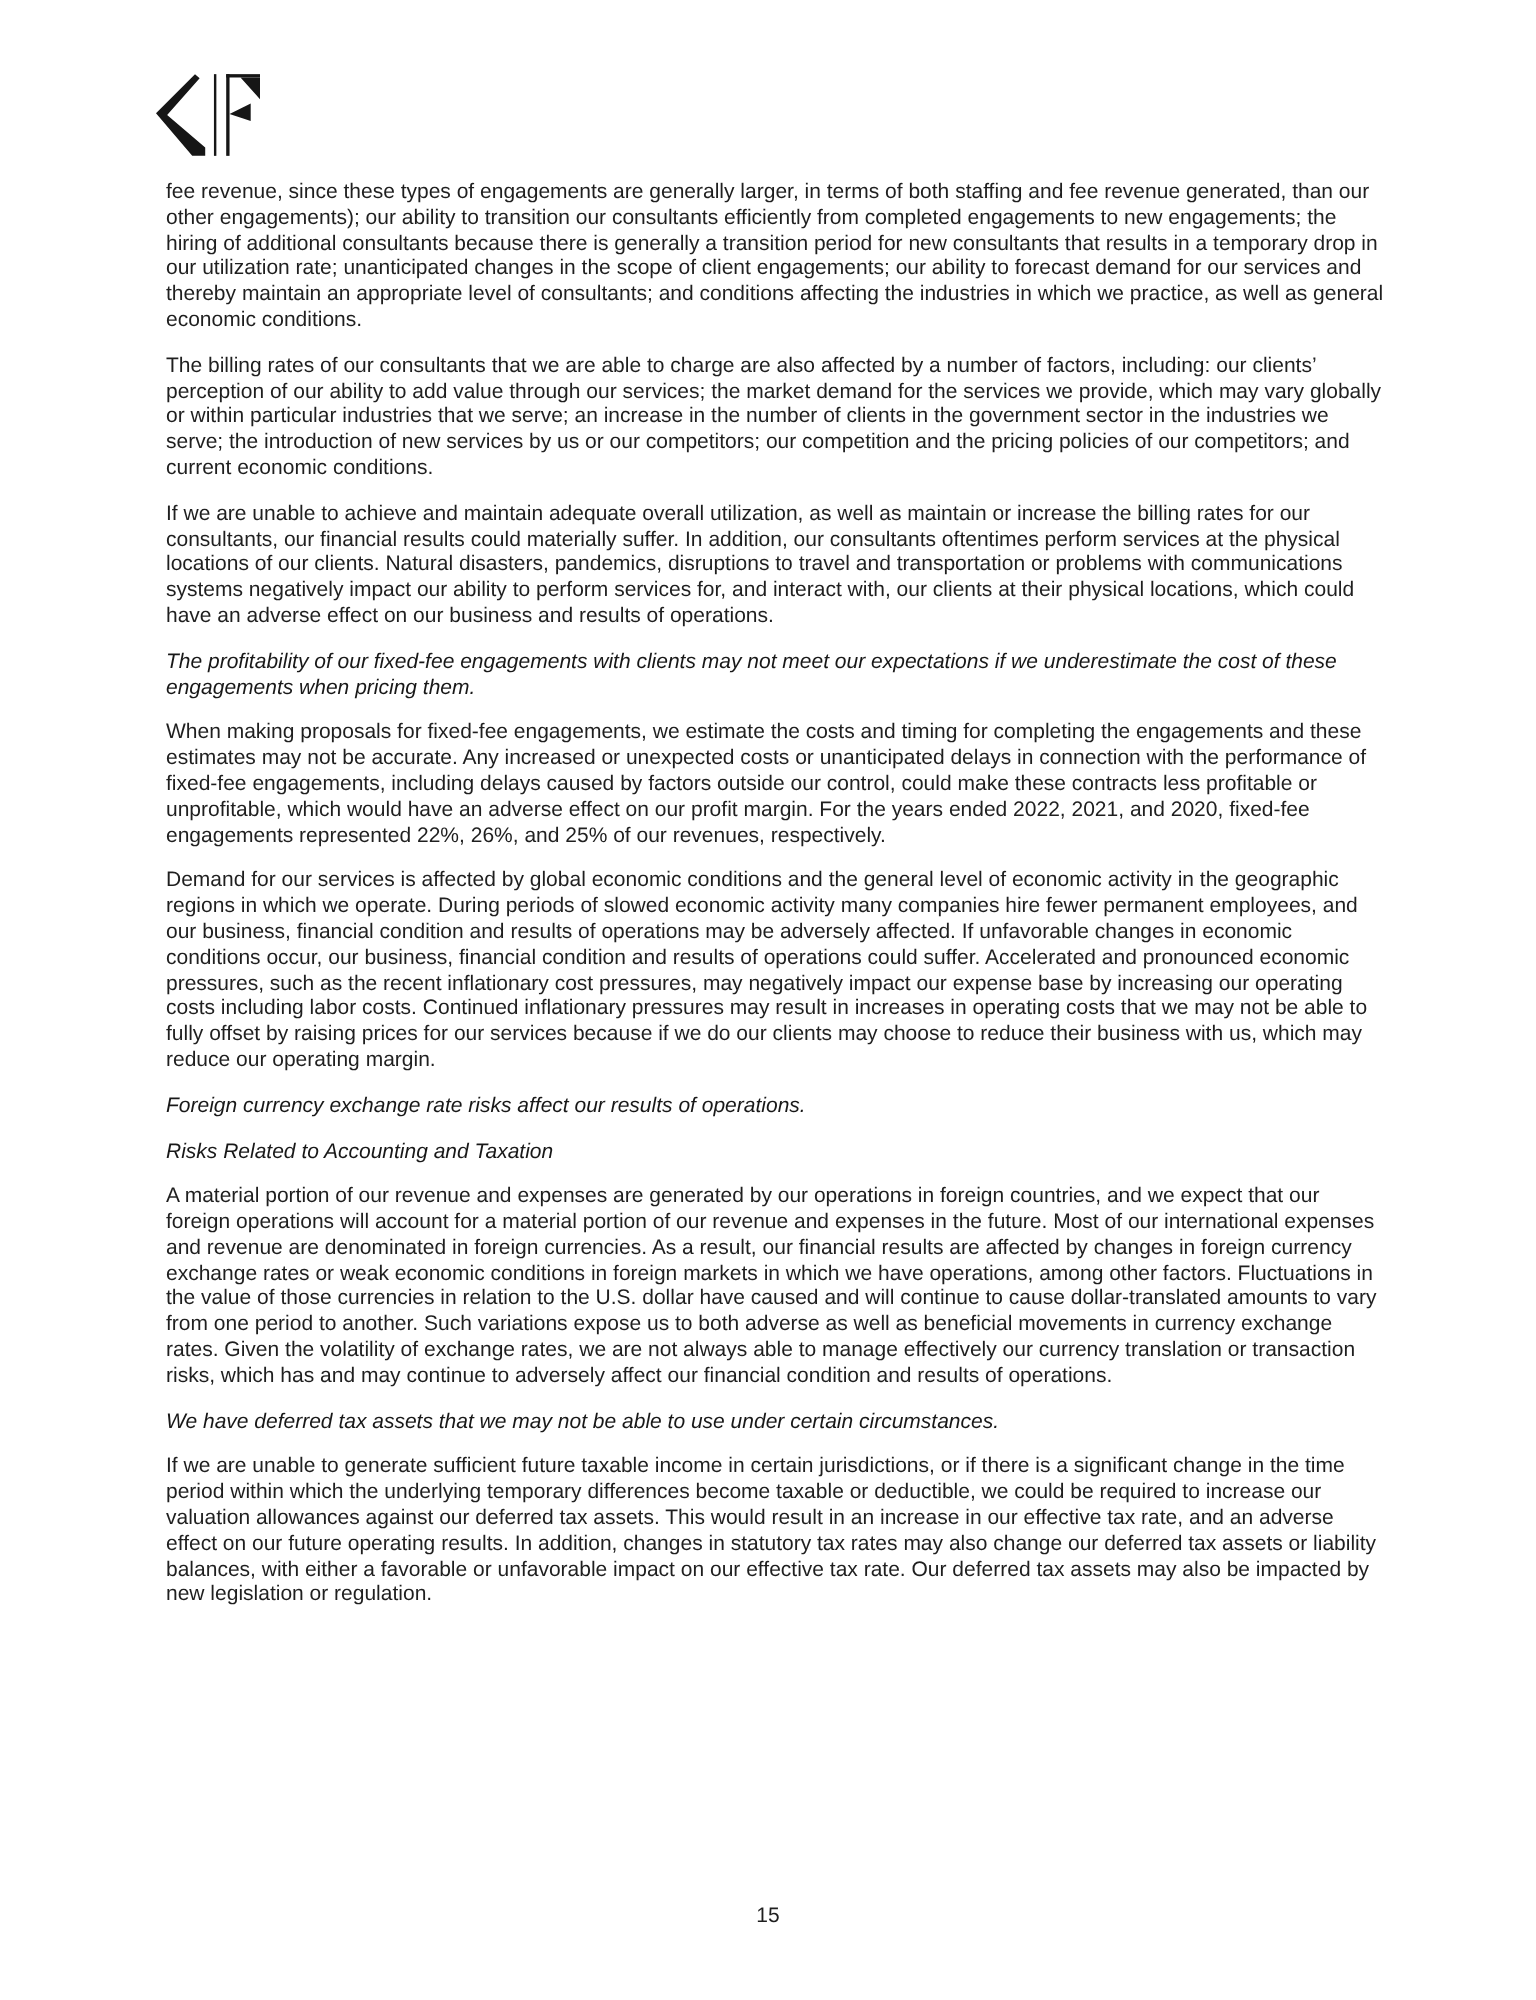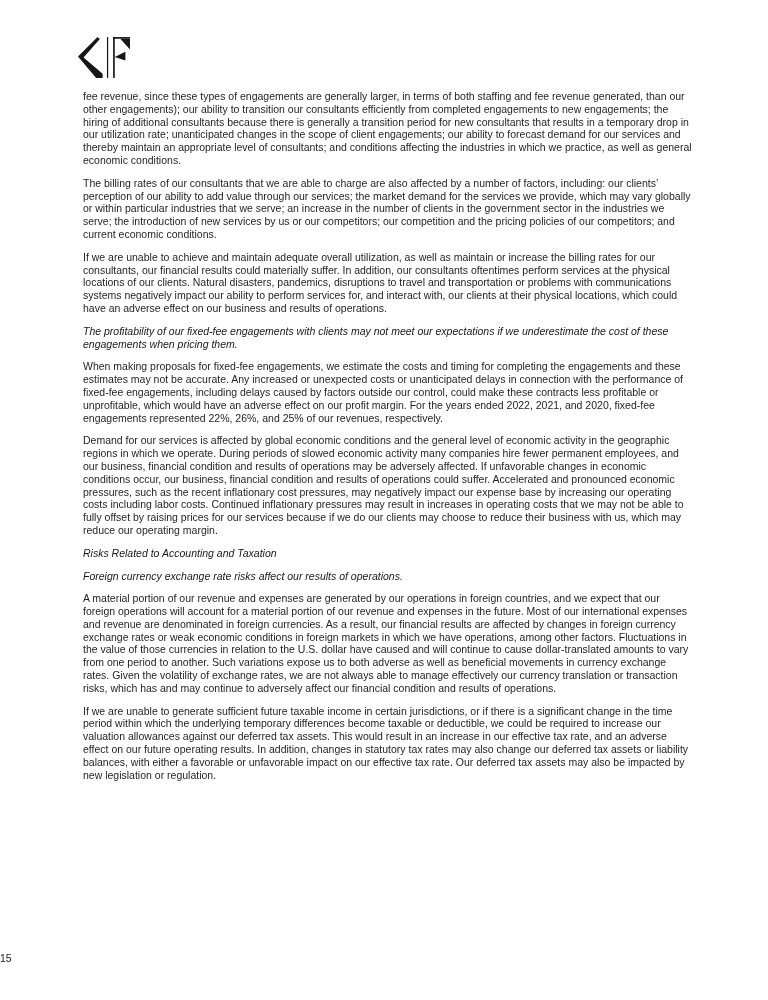--- a/index.html
+++ b/index.html
@@ -36,21 +36,21 @@
   .content p.heading {
     font-weight: normal;
     font-style: italic;
     color: #181818;
   }
   .footer {
     position: absolute;
     top: 952px;
     left: 0;
     width: 100%;
-    text-align: left;
+    text-align: center;
     font-size: 10.5px;
     color: #1f1f1f;
   }
 </style>
 </head>
 <body>
 
 <div class="page">
 
   <div class="logo">
@@ -72,21 +72,22 @@
     </svg>
   </div>
 
   <div class="content">
     <p class="body">fee revenue, since these types of engagements are generally larger, in terms of both staffing and fee revenue generated, than our other engagements); our ability to transition our consultants efficiently from completed engagements to new engagements; the hiring of additional consultants because there is generally a transition period for new consultants that results in a temporary drop in our utilization rate; unanticipated changes in the scope of client engagements; our ability to forecast demand for our services and thereby maintain an appropriate level of consultants; and conditions affecting the industries in which we practice, as well as general economic conditions.</p>
     <p class="body">The billing rates of our consultants that we are able to charge are also affected by a number of factors, including: our clients’ perception of our ability to add value through our services; the market demand for the services we provide, which may vary globally or within particular industries that we serve; an increase in the number of clients in the government sector in the industries we serve; the introduction of new services by us or our competitors; our competition and the pricing policies of our competitors; and current economic conditions.</p>
     <p class="body">If we are unable to achieve and maintain adequate overall utilization, as well as maintain or increase the billing rates for our consultants, our financial results could materially suffer. In addition, our consultants oftentimes perform services at the physical locations of our clients. Natural disasters, pandemics, disruptions to travel and transportation or problems with communications systems negatively impact our ability to perform services for, and interact with, our clients at their physical locations, which could have an adverse effect on our business and results of operations.</p>
     <p class="heading">The profitability of our fixed-fee engagements with clients may not meet our expectations if we underestimate the cost of these engagements when pricing them.</p>
     <p class="body">When making proposals for fixed-fee engagements, we estimate the costs and timing for completing the engagements and these estimates may not be accurate. Any increased or unexpected costs or unanticipated delays in connection with the performance of fixed-fee engagements, including delays caused by factors outside our control, could make these contracts less profitable or unprofitable, which would have an adverse effect on our profit margin. For the years ended 2022, 2021, and 2020, fixed-fee engagements represented 22%, 26%, and 25% of our revenues, respectively.</p>
     <p class="body">Demand for our services is affected by global economic conditions and the general level of economic activity in the geographic regions in which we operate. During periods of slowed economic activity many companies hire fewer permanent employees, and our business, financial condition and results of operations may be adversely affected. If unfavorable changes in economic conditions occur, our business, financial condition and results of operations could suffer. Accelerated and pronounced economic pressures, such as the recent inflationary cost pressures, may negatively impact our expense base by increasing our operating costs including labor costs. Continued inflationary pressures may result in increases in operating costs that we may not be able to fully offset by raising prices for our services because if we do our clients may choose to reduce their business with us, which may reduce our operating margin.</p>
+    <p class="heading">Foreign currency exchange rate risks affect our results of operations.</p>
     <p class="heading">Risks Related to Accounting and Taxation</p>
-    <p class="heading">Foreign currency exchange rate risks affect our results of operations.</p>
     <p class="body">A material portion of our revenue and expenses are generated by our operations in foreign countries, and we expect that our foreign operations will account for a material portion of our revenue and expenses in the future. Most of our international expenses and revenue are denominated in foreign currencies. As a result, our financial results are affected by changes in foreign currency exchange rates or weak economic conditions in foreign markets in which we have operations, among other factors. Fluctuations in the value of those currencies in relation to the U.S. dollar have caused and will continue to cause dollar-translated amounts to vary from one period to another. Such variations expose us to both adverse as well as beneficial movements in currency exchange rates. Given the volatility of exchange rates, we are not always able to manage effectively our currency translation or transaction risks, which has and may continue to adversely affect our financial condition and results of operations.</p>
+    <p class="heading">We have deferred tax assets that we may not be able to use under certain circumstances.</p>
     <p class="body">If we are unable to generate sufficient future taxable income in certain jurisdictions, or if there is a significant change in the time period within which the underlying temporary differences become taxable or deductible, we could be required to increase our valuation allowances against our deferred tax assets. This would result in an increase in our effective tax rate, and an adverse effect on our future operating results. In addition, changes in statutory tax rates may also change our deferred tax assets or liability balances, with either a favorable or unfavorable impact on our effective tax rate. Our deferred tax assets may also be impacted by new legislation or regulation.</p>
   </div>
 
   <div class="footer">15</div>
 
 </div>
 
 </body></html>

